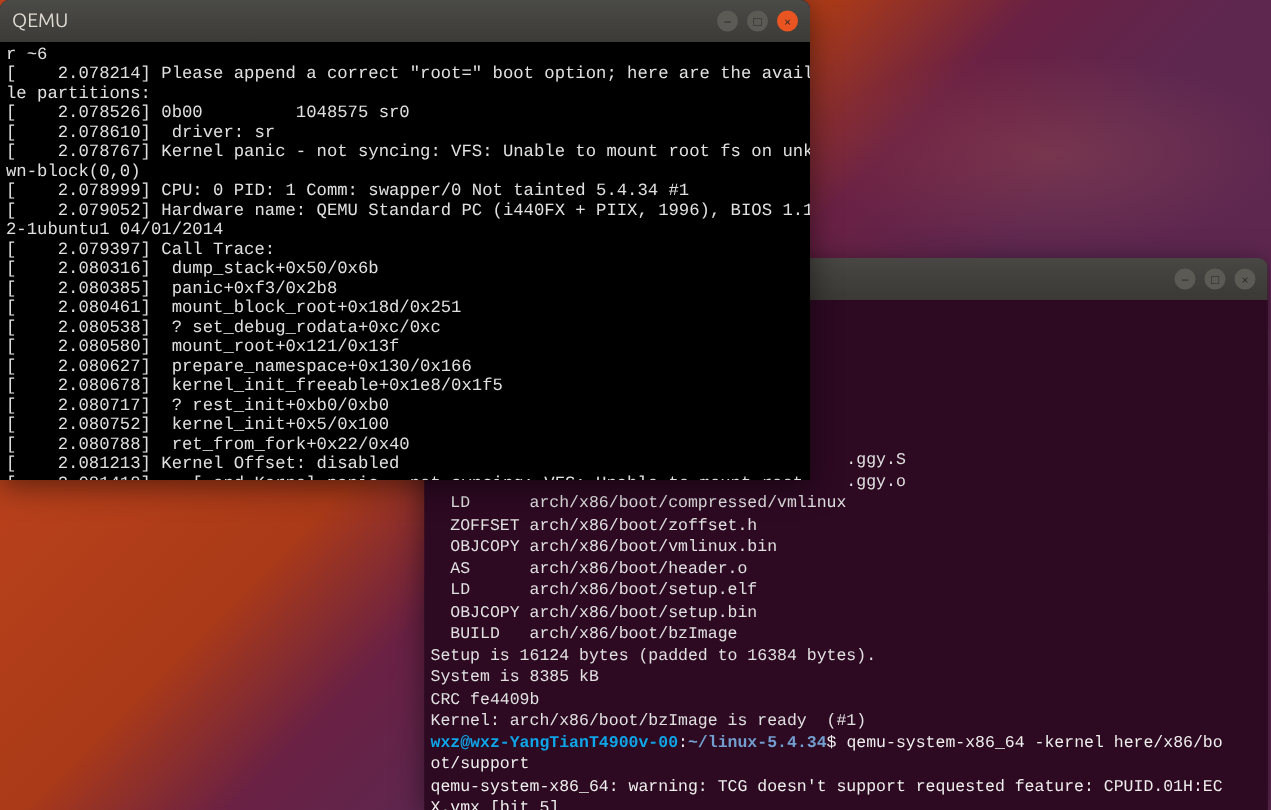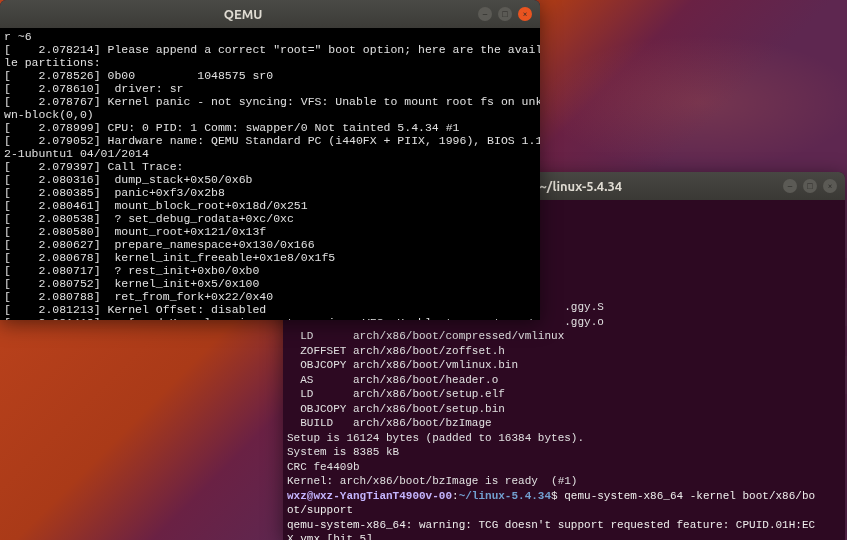--- a/index.html
+++ b/index.html
@@ -35,22 +35,21 @@
       border-radius: 6px 6px 0 0;
       display: flex;
       align-items: center;
       padding: 0 8px;
       color: #dfdbd2;
       font-family: "Ubuntu", sans-serif;
       font-size: 13px;
     }
     .titlebar .title {
       flex: 1;
-      text-align: center;
-      font-weight: 700;
+      font-weight: 400;
     }
     .window-controls {
       display: flex;
       gap: 6px;
     }
     .ctl {
       width: 14px; height: 14px;
       border-radius: 50%;
       background: #5b5a55;
       display: flex;
@@ -90,21 +89,21 @@
       border-radius: 6px 6px 0 0;
     }
     .term2 .titlebar { background: linear-gradient(#484743, #3a3935); }
     .term2 .term-body {
       background: #2d0922;
       height: 340px;
       padding-top: 100px;
       font-size: 11px;
       line-height: 14.5px;
     }
-    .green { color: #c4b5fd; font-weight: bold; }
+    .green { color: #0ea5e9; font-weight: bold; }
     .blue { color: #729fcf; font-weight: bold; }
     .white { color: #eeeeec; }
     .file-icons {
       position: absolute;
       top: 220px; left: 560px;
       display: grid;
       grid-template-columns: repeat(5, 55px);
       gap: 30px 8px;
       opacity: 0.06;
       z-index: 1;
@@ -153,21 +152,21 @@
   ZOFFSET arch/x86/boot/zoffset.h
   OBJCOPY arch/x86/boot/vmlinux.bin
   AS      arch/x86/boot/header.o
   LD      arch/x86/boot/setup.elf
   OBJCOPY arch/x86/boot/setup.bin
   BUILD   arch/x86/boot/bzImage
 Setup is 16124 bytes (padded to 16384 bytes).
 System is 8385 kB
 CRC fe4409b
 Kernel: arch/x86/boot/bzImage is ready  (#1)</span>
-<span class="green">wxz@wxz-YangTianT4900v-00</span><span class="white">:</span><span class="blue">~/linux-5.4.34</span><span class="white">$ </span><span class="white">qemu-system-x86_64 -kernel boot/x86/bo</span>
+<span class="green">wxz@wxz-YangTianT4900v-00</span><span class="white">:</span><span class="blue">~/linux-5.4.34</span><span class="white">$ </span><span class="white">qemu-system-x86_64 -kernel here/x86/bo</span>
 <span class="white">ot/support</span>
 <span class="white">qemu-system-x86_64: warning: TCG doesn't support requested feature: CPUID.01H:EC</span>
 <span class="white">X.vmx [bit 5]</span>
 </div>
 </div>
 
 <div class="window qemu">
   <div class="titlebar">
     <span class="title">QEMU</span>
     <div class="window-controls">

